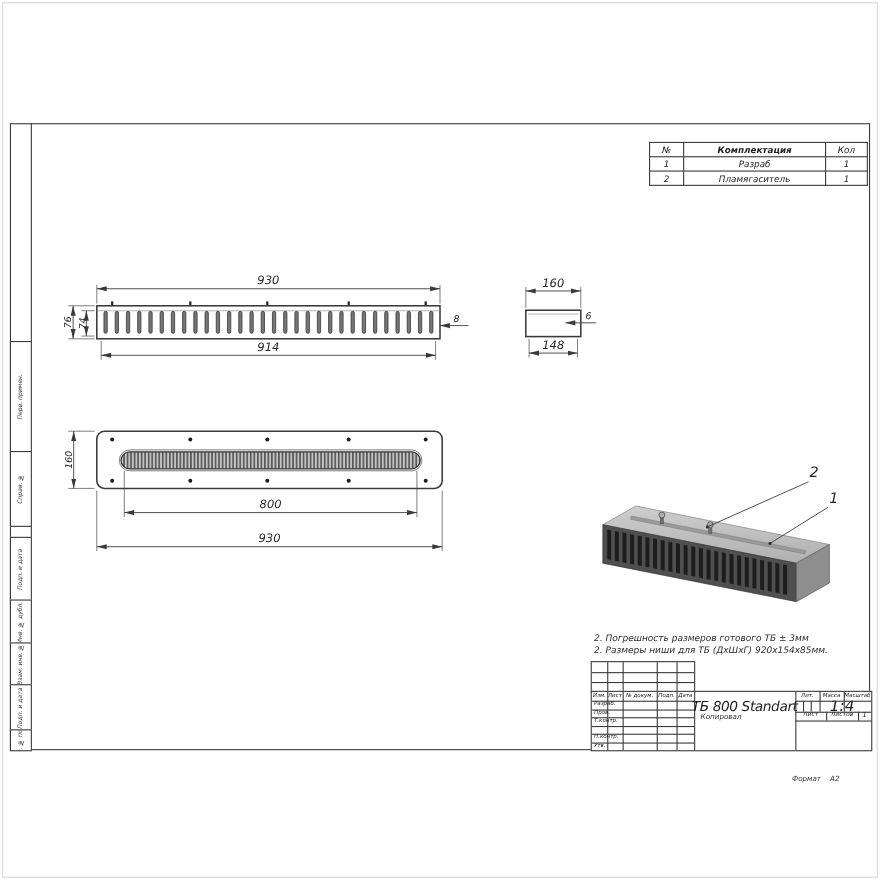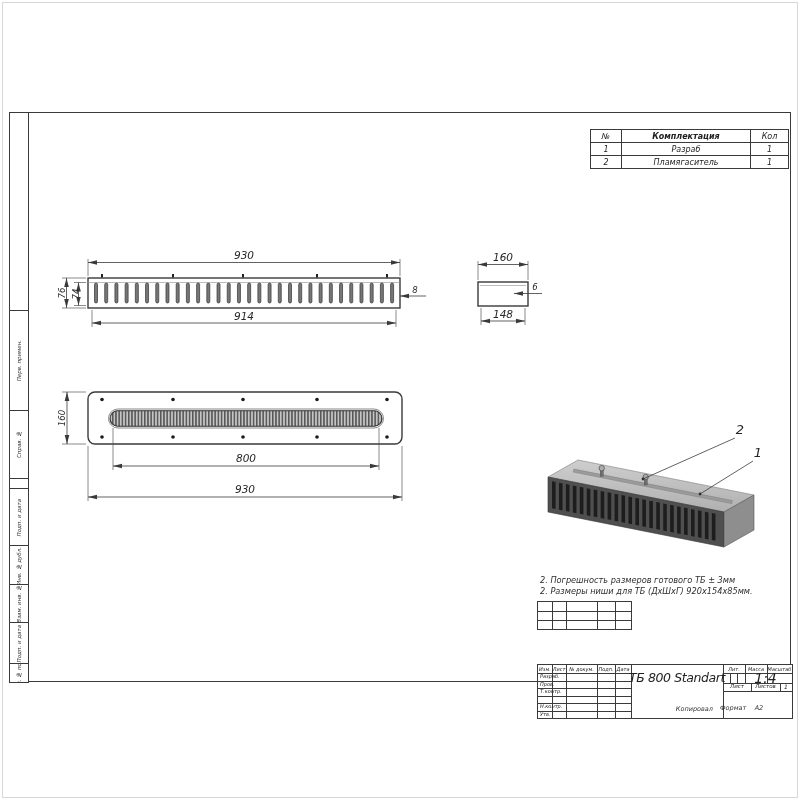--- a/index.html
+++ b/index.html
@@ -22,21 +22,21 @@
   .dl{stroke:#3a3a3a;stroke-width:0.8;fill:none;}
   .lead{stroke:#3a3a3a;stroke-width:0.8;}
   .dim{font-style:italic;fill:#262626;font-size:10.5px;text-anchor:middle;font-family:"DejaVu Sans",sans-serif;}
   .sm{font-size:8.5px;}
   .call{font-style:italic;fill:#262626;font-size:13px;text-anchor:middle;font-family:"DejaVu Sans",sans-serif;}
   .slot{fill:#777;stroke:#333;stroke-width:0.7;}
   
   .notes{position:absolute;left:540px;top:575px;font-size:8.2px;font-style:italic;color:#2e2e2e;line-height:11px;white-space:nowrap;}
   
   .tb{position:absolute;background:#fff;}
-  .b15{border:1.5px solid #3a3a3a;margin-top:36px;}
+  .b15{border:1.5px solid #3a3a3a;}
   .b11{border:1.1px solid #3a3a3a;}
   .vl{position:absolute;width:0;border-left:1px solid #3a3a3a;}
   .hl{position:absolute;height:0;border-top:1px solid #3a3a3a;}
   .tbl{position:absolute;font-style:italic;color:#222;display:flex;align-items:center;justify-content:center;
        text-align:center;font-size:5px;line-height:1;white-space:nowrap;overflow:hidden;}
   .tbl.left{justify-content:flex-start;padding-left:2px;}
   .doc-title{position:absolute;font-style:italic;color:#1e1e1e;font-size:12.5px;letter-spacing:-0.4px;
              display:flex;justify-content:center;white-space:nowrap;}
   .foot{position:absolute;font-size:6.5px;font-style:italic;color:#333;white-space:nowrap;}
 </style>
@@ -314,17 +314,17 @@
   <div class="vl" style="left:242px;top:18px;height:8px;"></div>
   <div class="tbl" style="left:185px;top:0;width:22px;height:8px;">Лит.</div>
   <div class="tbl" style="left:207px;top:0;width:22px;height:8px;">Масса</div>
   <div class="tbl" style="left:229px;top:0;width:25px;height:8px;">Масштаб</div>
   <div class="tbl" style="left:215px;top:8px;width:25px;height:10px;font-size:14px;">1:4</div>
   <div class="tbl" style="left:185px;top:18px;width:28px;height:8px;font-size:5.5px;">Лист</div>
   <div class="tbl" style="left:213px;top:18px;width:29px;height:8px;font-size:5.5px;">Листов</div>
   <div class="tbl" style="left:242px;top:18px;width:12px;height:8px;font-size:6px;">1</div>
 </div>
 
-<div class="foot" style="left:598px;top:705px;width:115px;text-align:right;">Копировал</div>
+<div class="foot" style="left:598px;top:648px;width:115px;text-align:center;">Копировал</div>
 <div class="foot" style="left:720px;top:704px;">
   <span>Формат</span>&nbsp;&nbsp;&nbsp;
   <span>А2</span>
 </div>
 
 </body></html>

